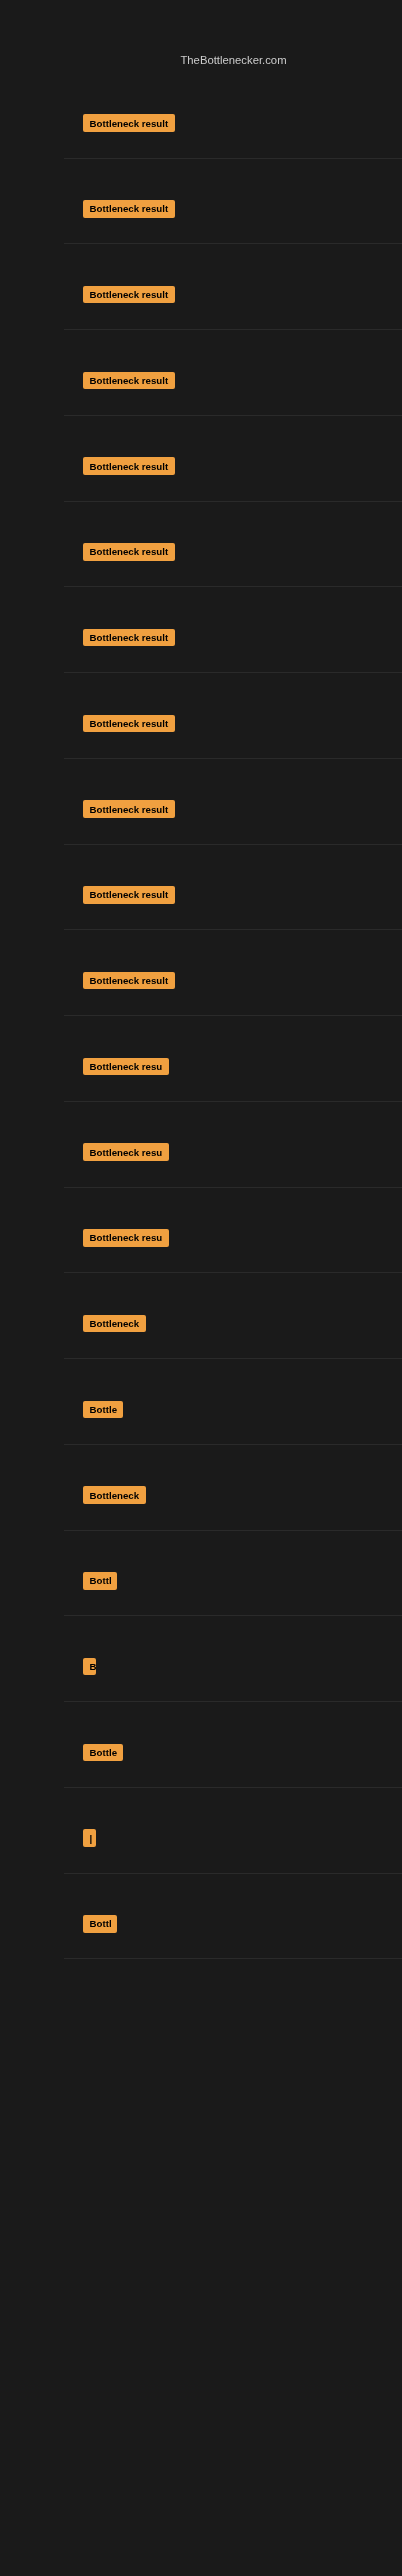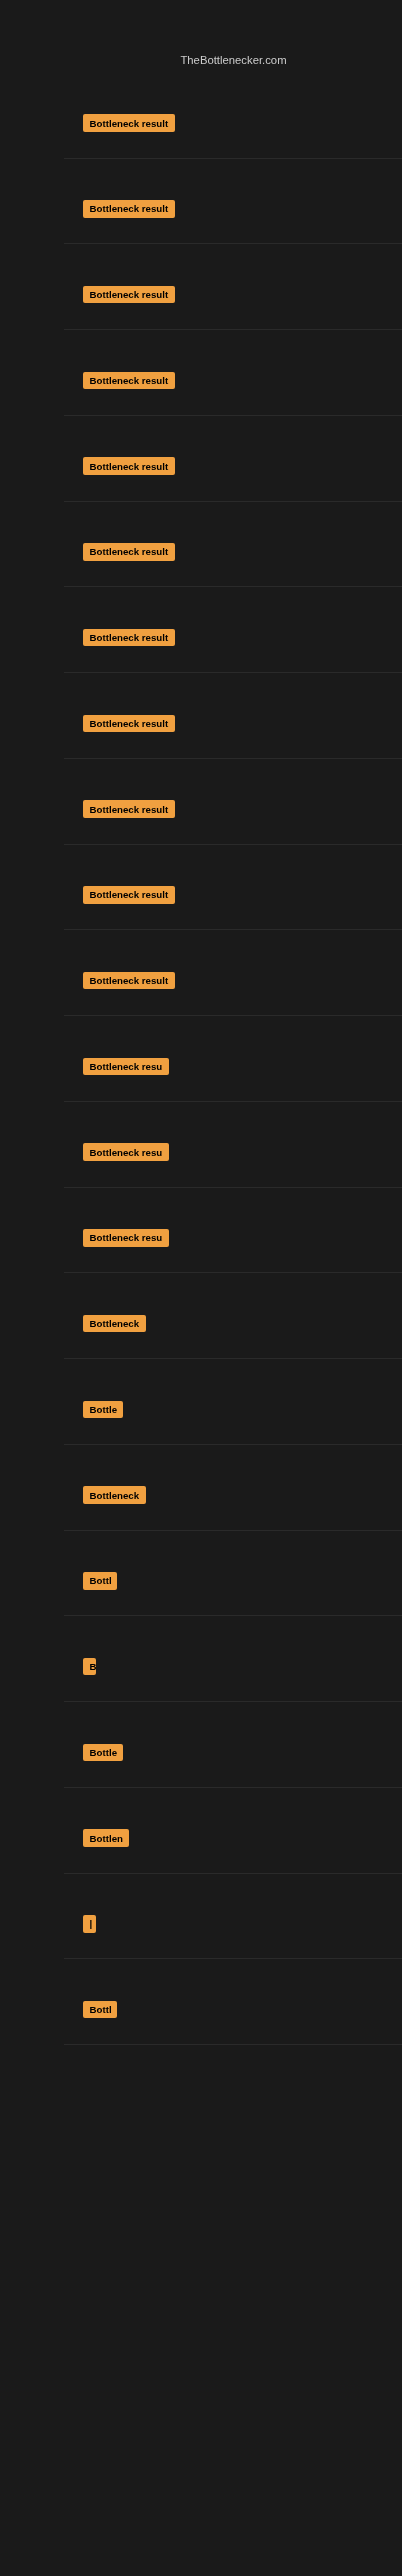--- a/index.html
+++ b/index.html
@@ -105,22 +105,19 @@
     <div class="result-row">
       <span class="bottleneck-badge" style="max-width: 34px;">Bottl</span>
     </div>
     <div class="result-row">
       <span class="bottleneck-badge" style="max-width: 11.3px;">B</span>
     </div>
     <div class="result-row">
       <span class="bottleneck-badge" style="max-width: 40px;">Bottle</span>
     </div>
     <div class="result-row">
-      <span class="bottleneck-badge" style="max-width: 47px;">Bottlen</span>
-    </div>
-    <div class="result-row">
       <span class="bottleneck-badge" style="max-width: 8px;">|</span>
     </div>
     <div class="result-row">
       <span class="bottleneck-badge" style="max-width: 34px;">Bottl</span>
     </div>
   </div>
 
 
 </body></html>

